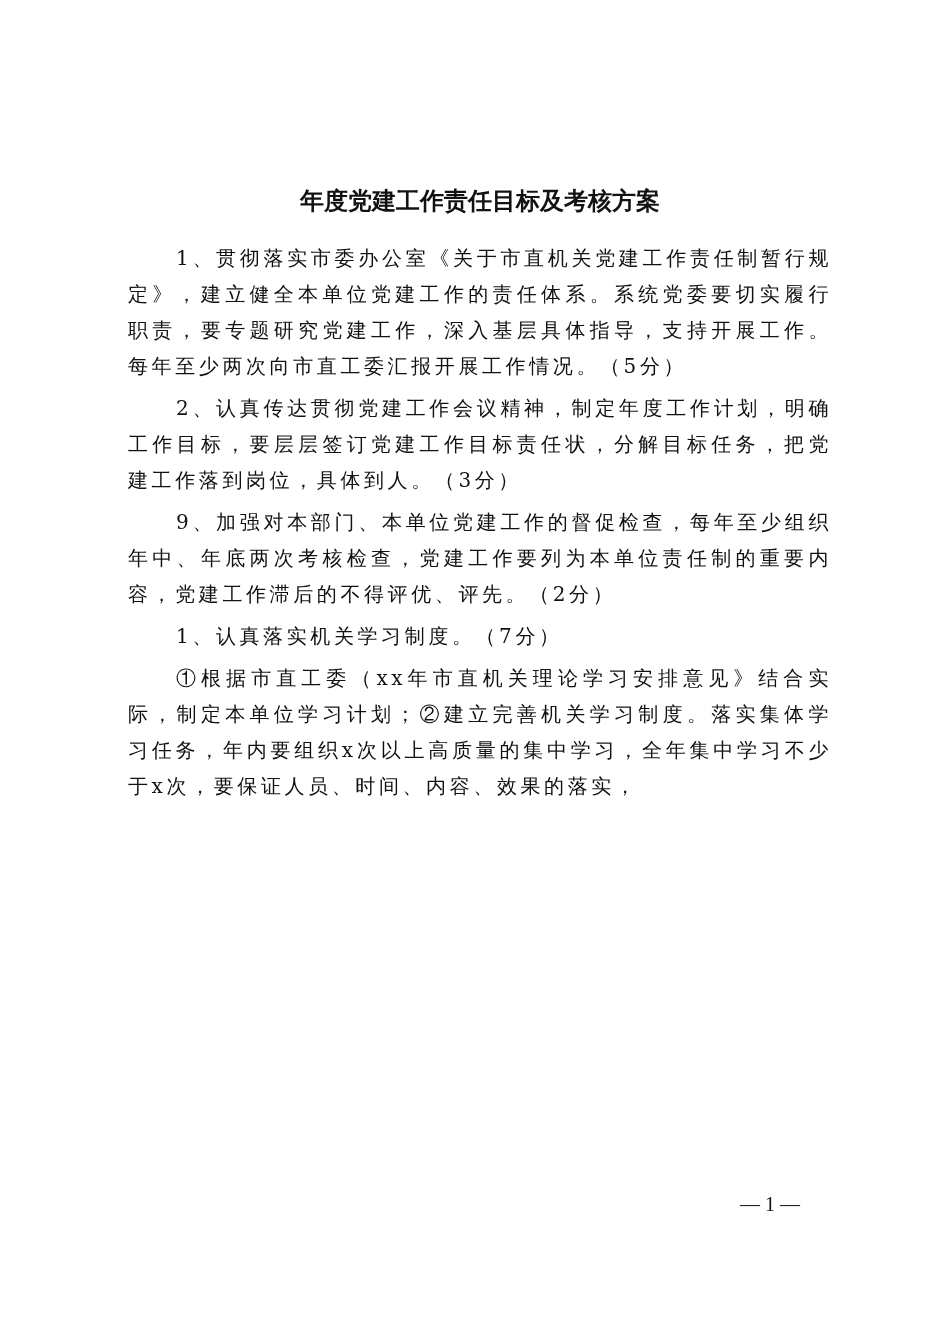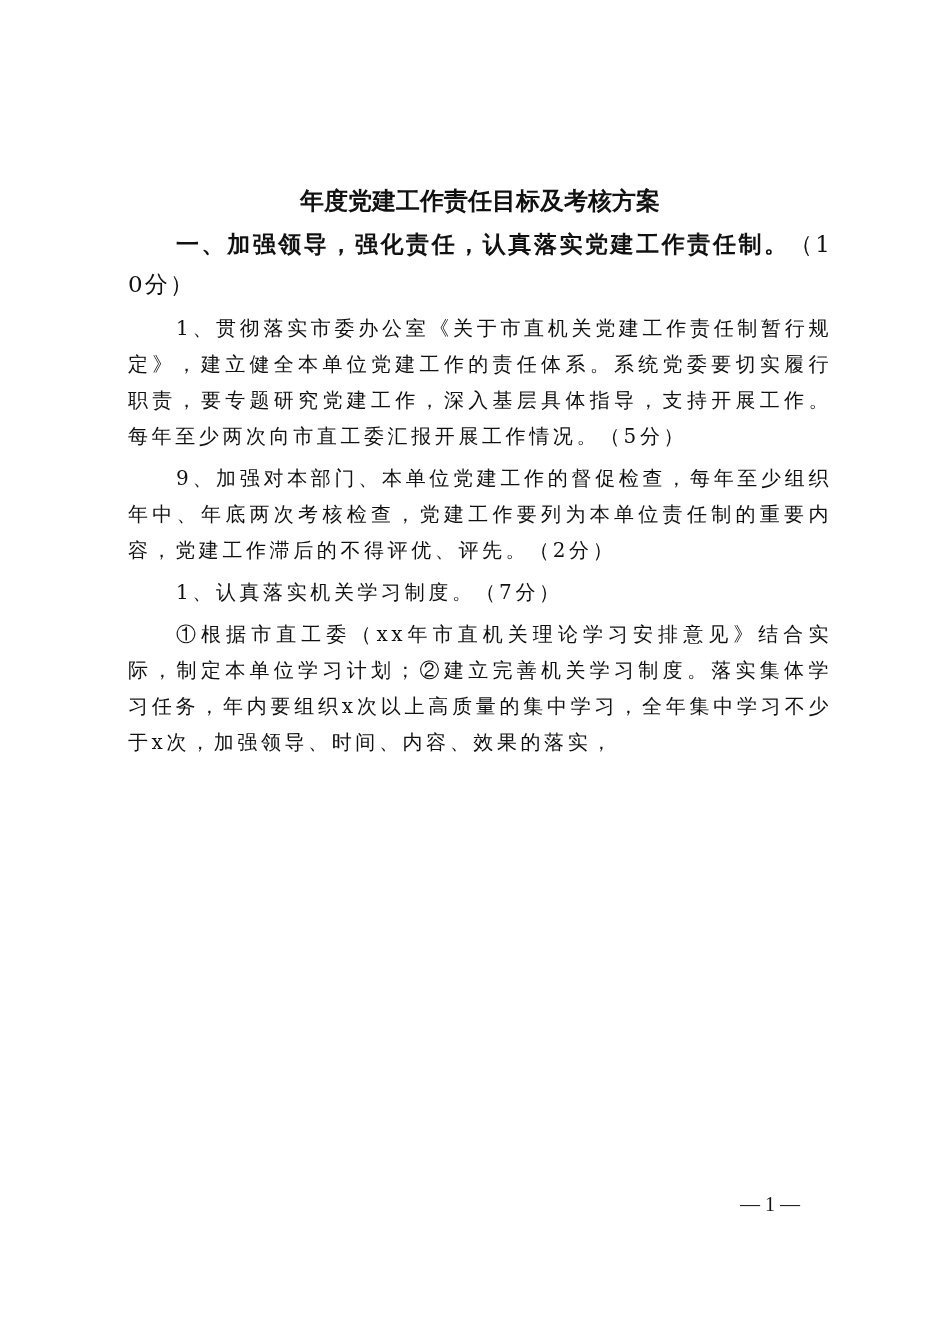--- a/index.html
+++ b/index.html
@@ -19,21 +19,21 @@
       position: absolute;
       left: 128px;
       top: 186px;
       width: 704px;
     }
     .title {
       text-align: center;
       font-size: 24px;
       font-weight: bold;
       line-height: 30px;
-      margin: 0 0 8px 0;
+      margin: 0 0 24px 0;
       letter-spacing: 0px;
     }
     .para {
       font-size: 20px;
       line-height: 36px;
       margin: 0 0 6px 0;
       text-indent: 48px;
       text-align: justify;
       letter-spacing: 3.6px;
       word-break: break-all;
@@ -57,23 +57,23 @@
       font-family: "Liberation Serif", serif;
       color: #111;
     }
   </style>
 </head>
 <body>
 
 <div class="page">
   <div class="title">年度党建工作责任目标及考核方案</div>
 
-  <div class="para heading"><span>一、加强领导，强化责任，认真落实党建工作责任制。</span><span class="score">（10分）</span></div>
 
   <p class="para">1、贯彻落实市委办公室《关于市直机关党建工作责任制暂行规定》，建立健全本单位党建工作的责任体系。系统党委要切实履行职责，要专题研究党建工作，深入基层具体指导，支持开展工作。每年至少两次向市直工委汇报开展工作情况。（5分）</p>
+  <p class="para">2、认真传达贯彻党建工作会议精神，制定年度工作计划，明确工作目标，要层层签订党建工作目标责任状，分解目标任务，把党建工作落到岗位，具体到人。（3分）</p>
   <p class="para">9、加强对本部门、本单位党建工作的督促检查，每年至少组织年中、年底两次考核检查，党建工作要列为本单位责任制的重要内容，党建工作滞后的不得评优、评先。（2分）</p>
 
 
   <p class="para">1、认真落实机关学习制度。（7分）</p>
-  <p class="para">①根据市直工委（xx年市直机关理论学习安排意见》结合实际，制定本单位学习计划；②建立完善机关学习制度。落实集体学习任务，年内要组织x次以上高质量的集中学习，全年集中学习不少于x次，加强领导、时间、内容、效果的落实，</p>
+  <p class="para">①根据市直工委（xx年市直机关理论学习安排意见》结合实际，制定本单位学习计划；②建立完善机关学习制度。落实集体学习任务，年内要组织x次以上高质量的集中学习，全年集中学习不少于x次，要保证人员、时间、内容、效果的落实，</p>
 </div>
 
 <div class="footer">— 1 —</div>
 
 </body></html>

